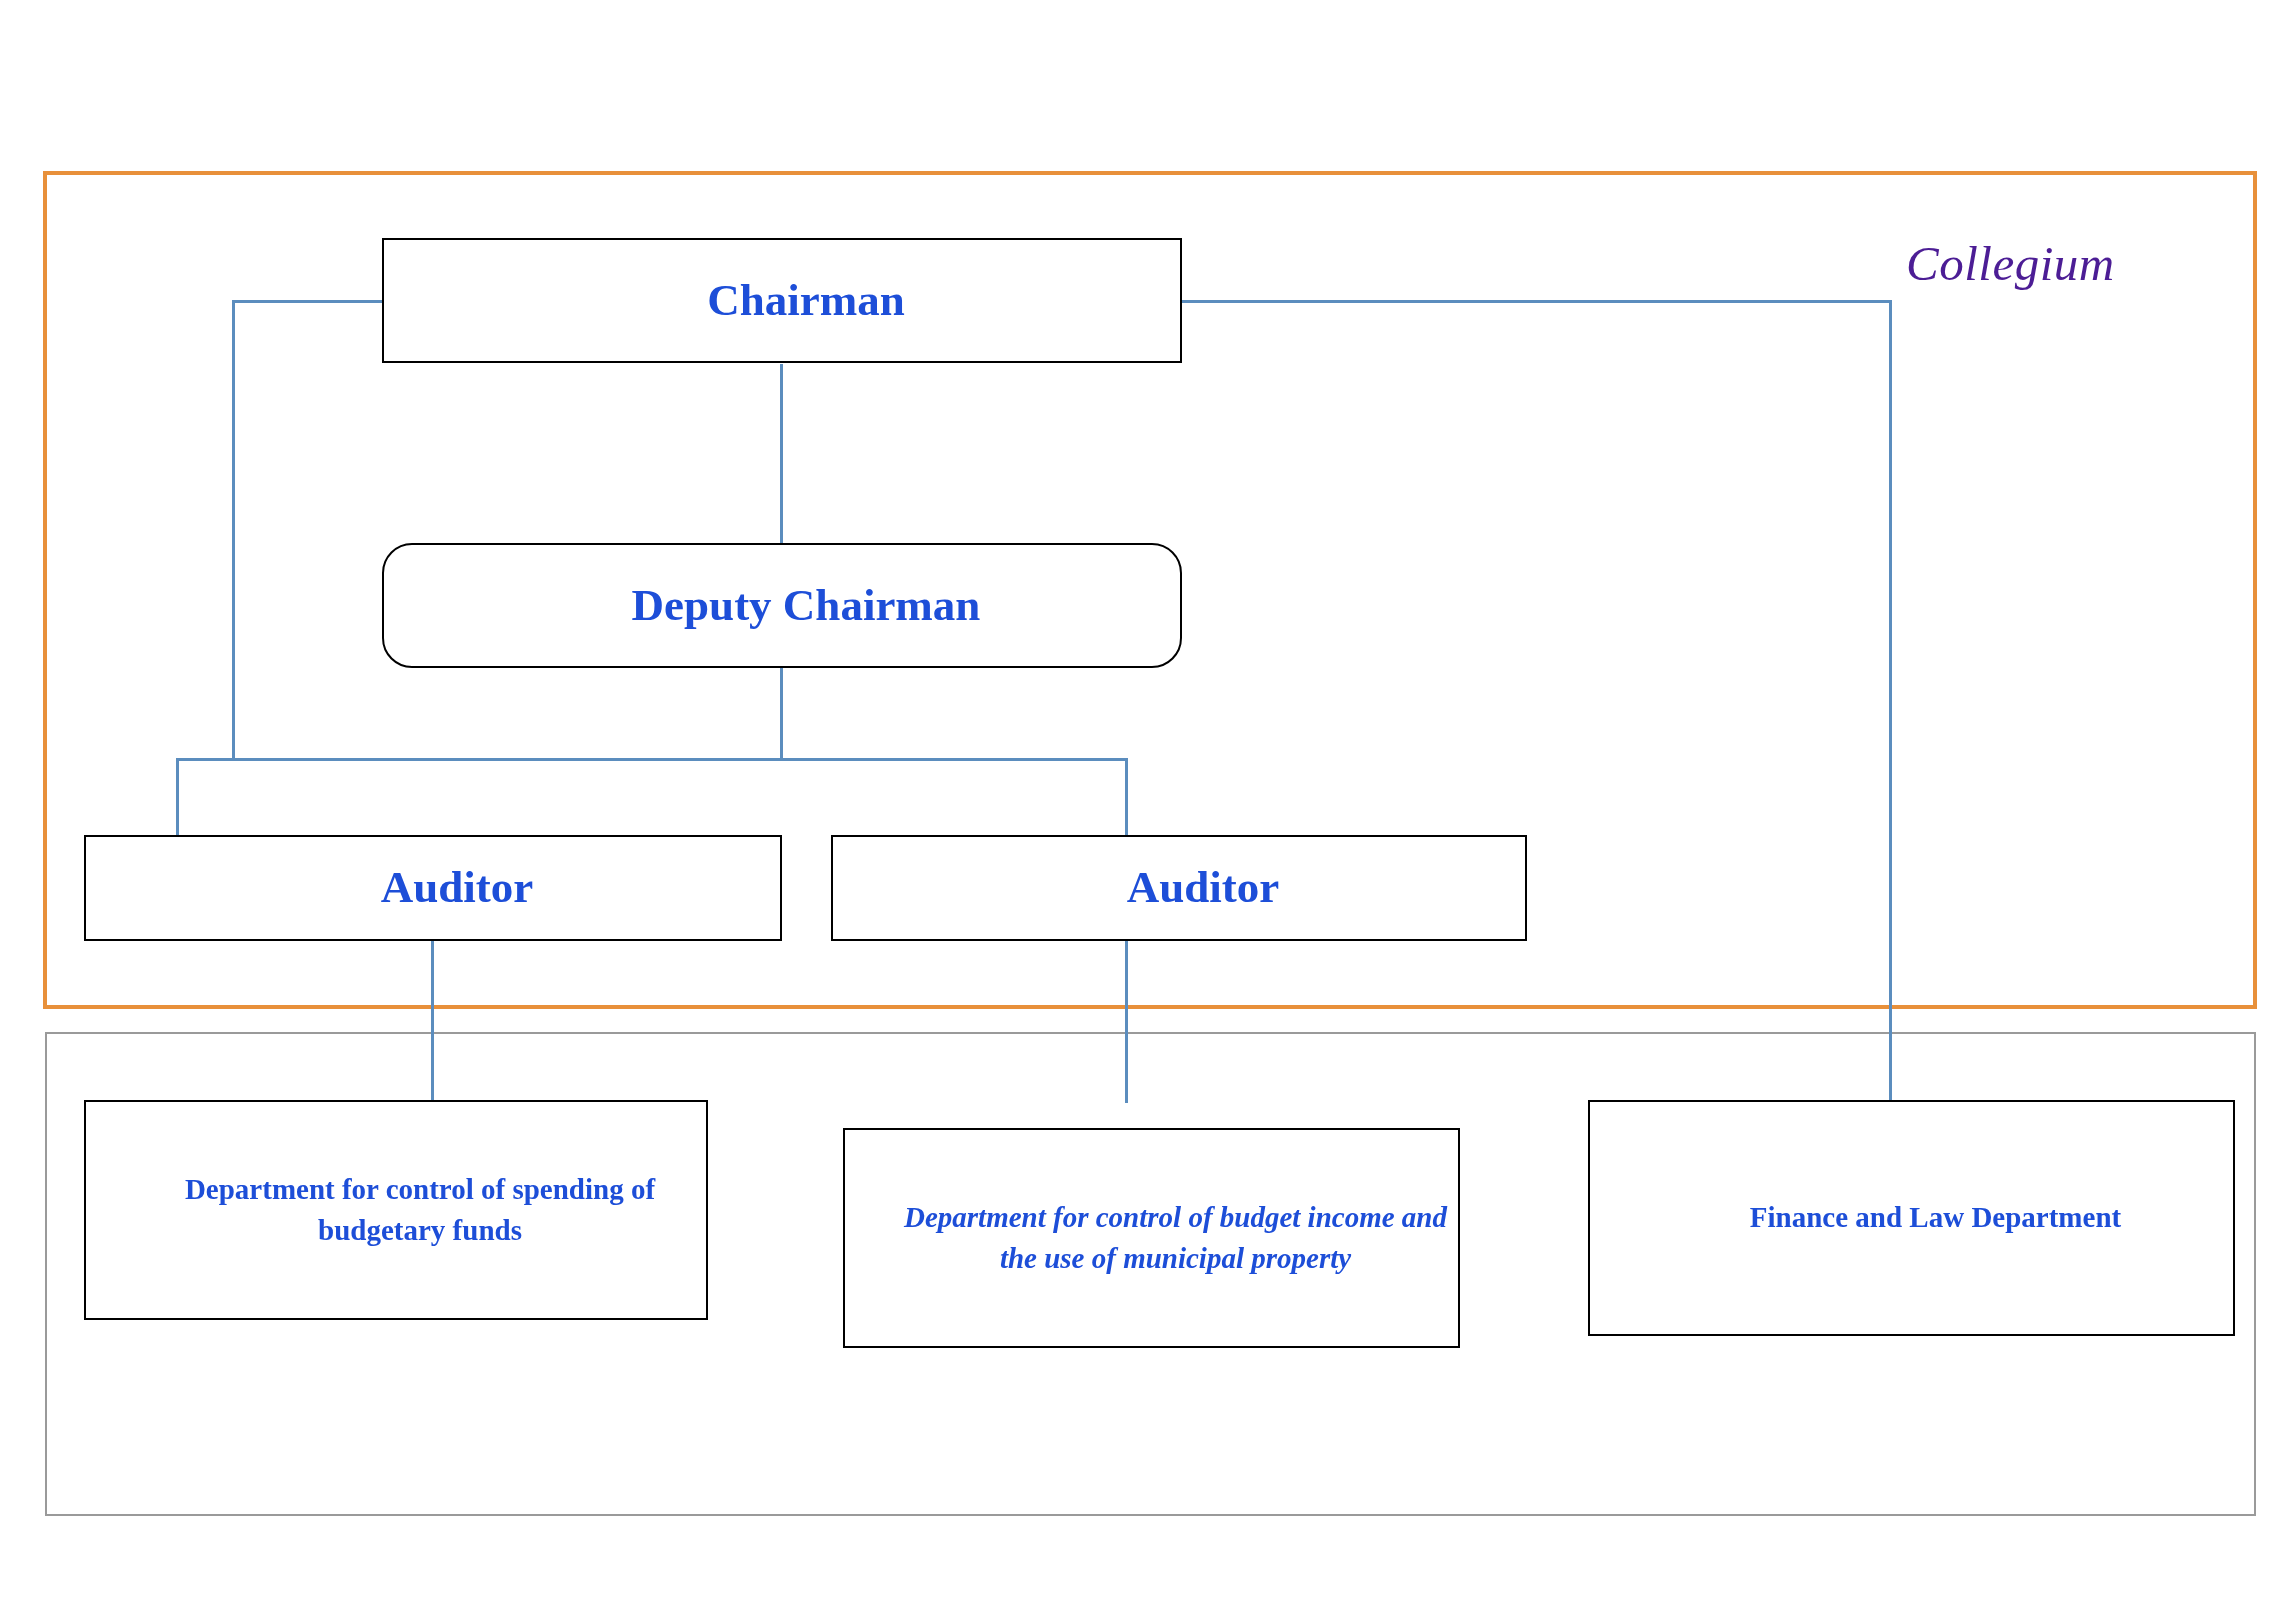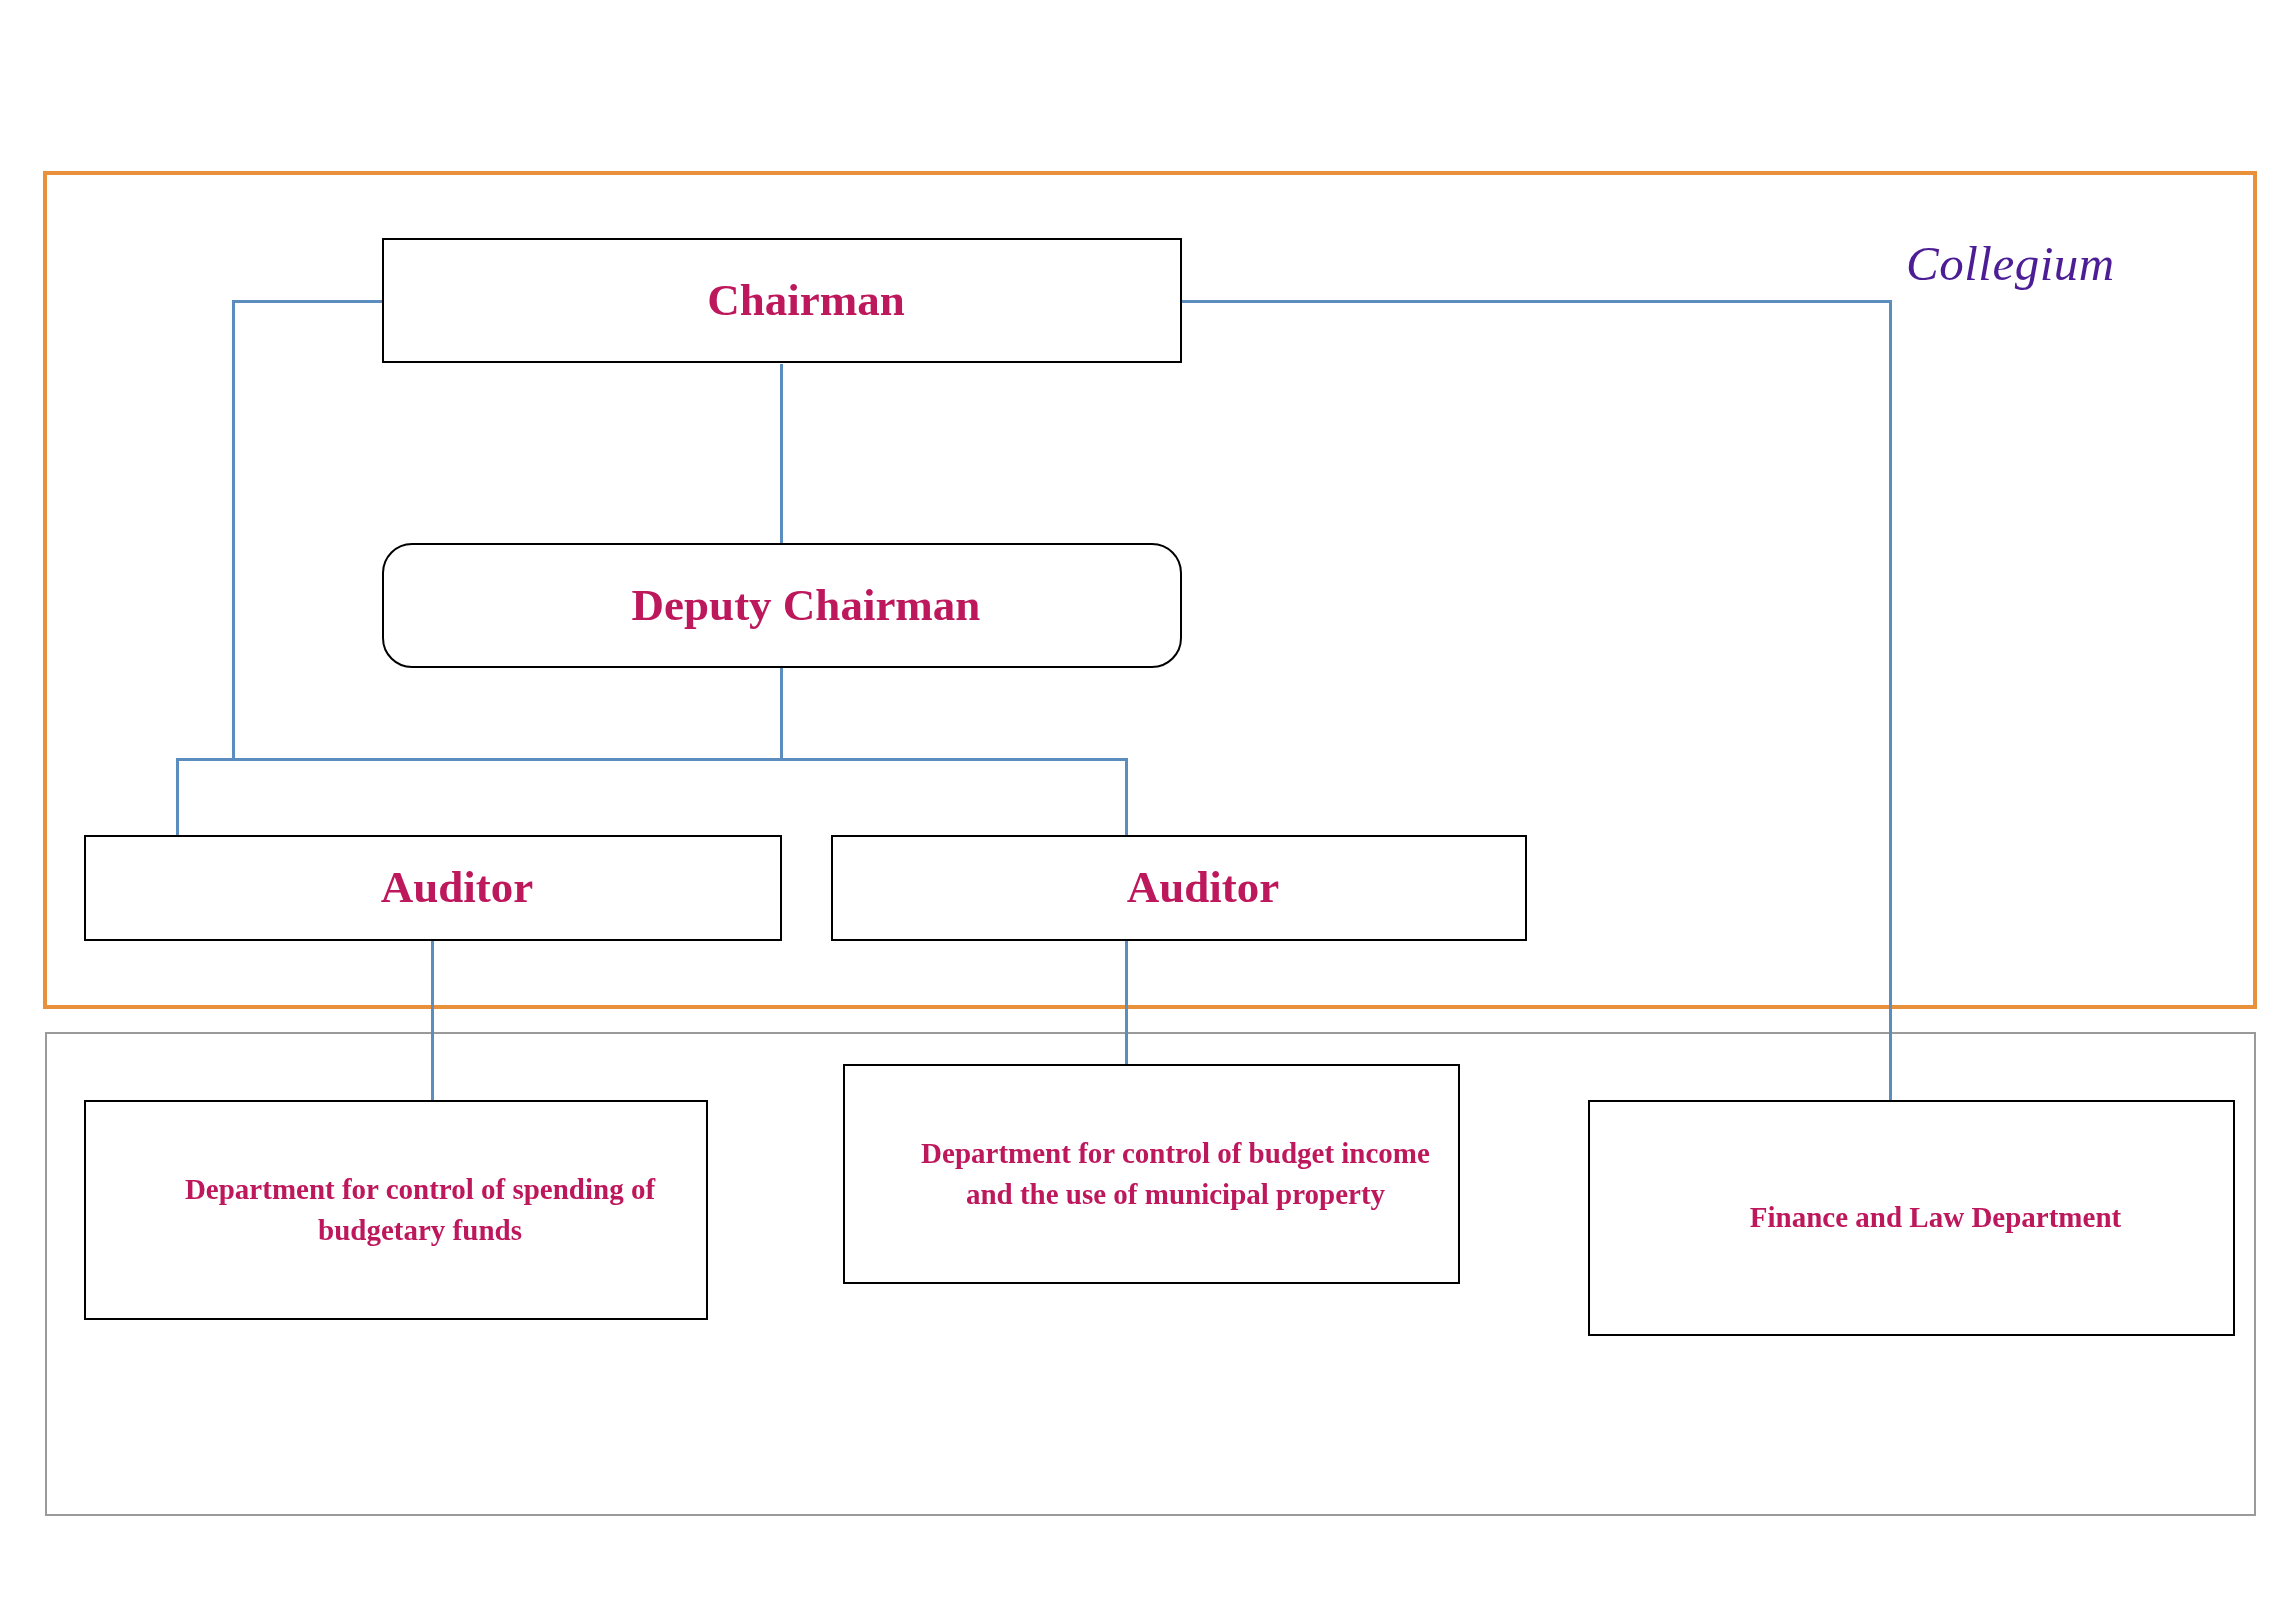--- a/index.html
+++ b/index.html
@@ -54,21 +54,21 @@
   
   .node {
     position: absolute;
     box-sizing: border-box;
     border: 2.9px solid #000000;
     background: #ffffff;
     display: flex;
     align-items: center;
     justify-content: flex-end;
     text-align: center;
-    color: #be185d;
+    color: #1d4ed8;
     z-index: 5;
     padding-left: 48px;
   }
   .node .node-label {
     display: block;
     width: 100%;
     padding: 0 9.8px;
     box-sizing: border-box;
   }
   .node.big .node-label {
@@ -80,21 +80,21 @@
     font-size: 29px;
     font-weight: bold;
     line-height: 1.42;
   }
 
   #node-chairman      { left: 382px;  top: 238px;  width: 800px; height: 125px; }
   #node-deputy        { left: 382px;  top: 543px;  width: 800px; height: 125px; border-radius: 30px; }
   #node-auditor-1     { left: 84px;   top: 835px;  width: 698px; height: 106px; }
   #node-auditor-2     { left: 831px;  top: 835px;  width: 696px; height: 106px; }
   #node-dept-1        { left: 84px;   top: 1100px; width: 624px; height: 220px; }
-  #node-dept-2        { left: 843px;  top: 1064px; width: 617px; height: 220px; }
+  #node-dept-2        { left: 843px;  top: 1128px; width: 617px; height: 220px; font-style: italic; }
   #node-dept-3        { left: 1588px; top: 1100px; width: 647px; height: 236px; }
 
   
   .conn {
     position: absolute;
     background: #5B8DBE;
     z-index: 2;
   }
   .conn.v { width: 2.9px; }
   .conn.h { height: 2.9px; }

